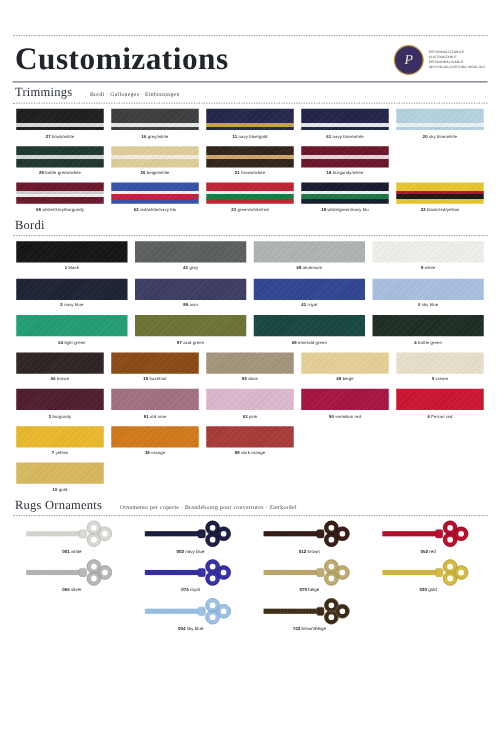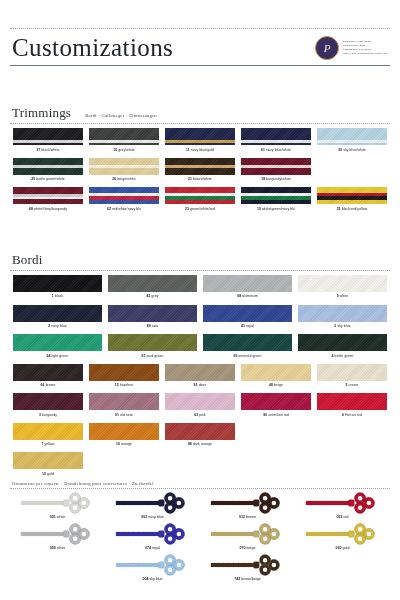--- a/index.html
+++ b/index.html
@@ -12,41 +12,41 @@
   .page{position:relative;width:400px;height:600px;box-sizing:border-box;padding:0 10px;}
 
   .rule-dot{border-top:1px dotted #9aa3ad;height:0;margin:0;}
   .rule-thin{border-top:1px solid #6b7680;height:0;}
 
   
   .top-dots{margin-top:28px;}
   .masthead{display:flex;align-items:center;justify-content:space-between;padding:6px 2px 4px 2px;}
   .title{
     font-family:"Liberation Serif",serif;
-    font-size:25px;font-weight:400;letter-spacing:.4px;color:#20242b;
+    font-size:25px;font-weight:700;letter-spacing:.4px;color:#20242b;
     line-height:1.05;
   }
   .logo{display:flex;align-items:center;gap:4px;}
   .logo-badge{
     width:22px;height:22px;border-radius:50%;
     background:#3a2d62;border:1.3px solid #b8953f;
     display:flex;align-items:center;justify-content:center;
     color:#efe7d2;font-family:"Liberation Serif",serif;
     font-style:italic;font-size:11px;
   }
   .logo-lines{display:flex;flex-direction:column;gap:.6px;}
   .logo-lines span{
     font-family:"Liberation Sans",sans-serif;
     font-size:2.5px;letter-spacing:.25px;color:#3b3f48;line-height:1.35;
     white-space:nowrap;
   }
 
   
   .sec-head{display:flex;align-items:baseline;gap:14px;padding:3px 2px 2px 2px;}
-  .sec-title{font-size:13px;color:#2a3038;letter-spacing:.2px;margin-top:36px;}
+  .sec-title{font-size:10px;color:#2a3038;letter-spacing:.2px;}
   .sec-sub{
     font-family:"Liberation Serif",serif;
     font-size:4.6px;color:#3c434c;letter-spacing:.25px;white-space:nowrap;
   }
 
   
   .grid{display:flex;flex-wrap:wrap;gap:0;}
   .cell{width:20%;box-sizing:border-box;padding:4px 3px 2px 3px;display:flex;flex-direction:column;align-items:center;}
   .cell.w4{width:25%;}
   .sw{
@@ -274,20 +274,21 @@
         <div class="sw rug" style="background: repeating-linear-gradient(135deg, rgba(255, 255, 255, 0.055) 0px, rgba(255, 255, 255, 0.055) 1px, rgba(0, 0, 0, 0.05) 1px, rgba(0, 0, 0, 0.05) 2px), rgb(217, 187, 94);"></div>
         <div class="cap"><b>10</b> gold</div>
       </div>
       <div class="cell"></div>
       <div class="cell"></div>
       <div class="cell"></div>
       <div class="cell"></div>
     </div>
 
   <div class="sec-head">
+    <div class="sec-title">Rugs Ornaments</div>
     <div class="sec-sub">Ornamento per coperte · Brandebourg pour couvertures · Zierkordel</div>
   </div>
   <div class="rule-dot"></div>
 
   <div class="orn-grid" id="ornaments-grid">
       <div class="orn-cell">
         <div class="orn-art"><svg viewBox="0 0 100 30" width="100%" height="100%" preserveAspectRatio="xMidYMid meet">
             <rect x="0" y="12.2" width="60" height="5.6" fill="#d9d9d4"></rect>
             <path d="M2 15 q1.7 -5 3.4 0 q-1.7 5 -3.4 0 Z" fill="#d9d9d4" stroke="#b8b8b2" stroke-width=".35"></path>
             <path d="M5.4 15 q1.7 -5 3.4 0 q-1.7 5 -3.4 0 Z" fill="#d9d9d4" stroke="#b8b8b2" stroke-width=".35"></path>

